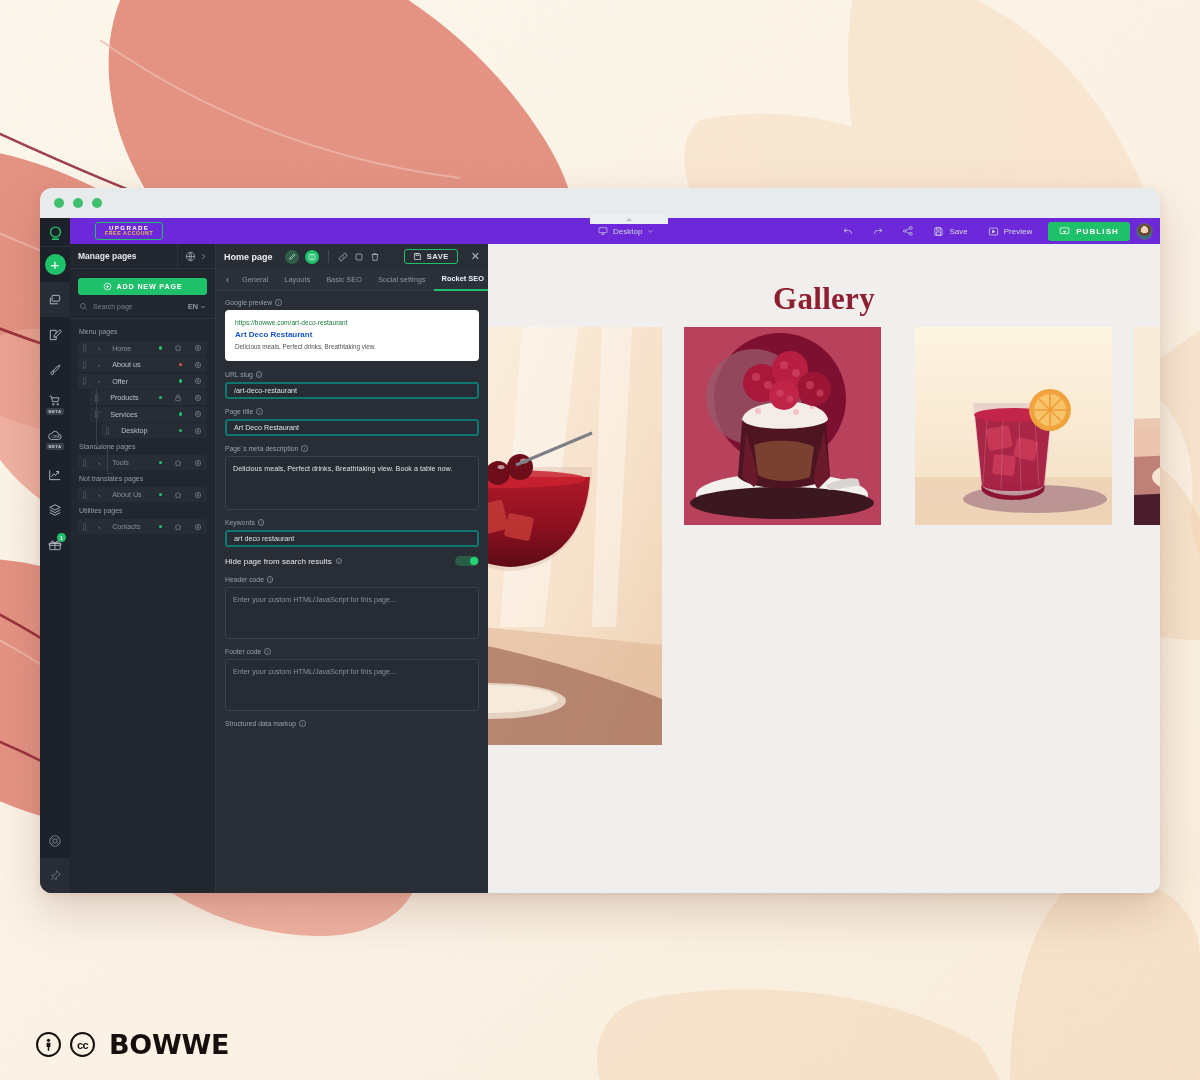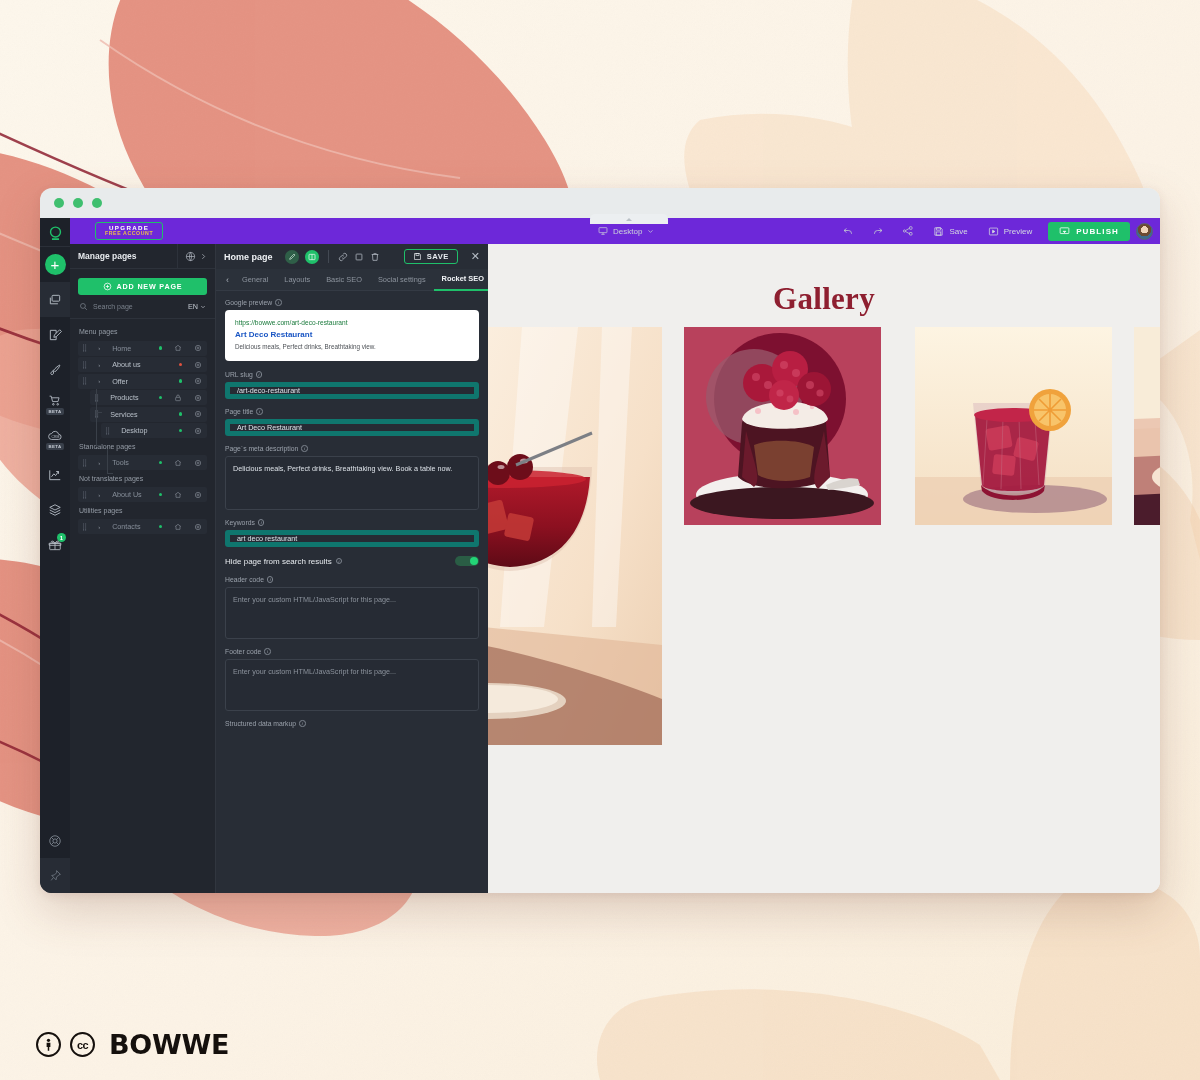--- a/index.html
+++ b/index.html
@@ -202,21 +202,21 @@
     font-style: italic; font-family: "Liberation Serif", serif;
   }
   .g-card {
     background: #fff; border-radius: 4px; padding: 9px 10px 11px; margin-bottom: 10px;
   }
   .g-url { font-size: 6.6px; color: #1a7a3c; margin-bottom: 4px; }
   .g-title { font-size: 8px; color: #1a56c4; font-weight: 700; margin-bottom: 4px; }
   .g-desc { font-size: 6.3px; color: #4d5156; }
 
   .inp {
-    background: #262b34; border: 5px solid #0f766e; border-radius: 3px;
+    background: #262b34; border: 2px solid #0f766e; border-radius: 3px;
     height: 17px; display: flex; align-items: center; padding: 0 7px;
     font-size: 7.2px; color: #dde2e8; margin-bottom: 9px;
   }
   .ta {
     background: #262b34; border: 1px solid #3b414b; border-radius: 3px;
     padding: 7px; font-size: 7.2px; color: #dde2e8; margin-bottom: 9px;
   }
   .ta.h-desc { height: 54px; }
   .ta.h-code { height: 52px; }
   .ta .ph { color: #8b929c; }

